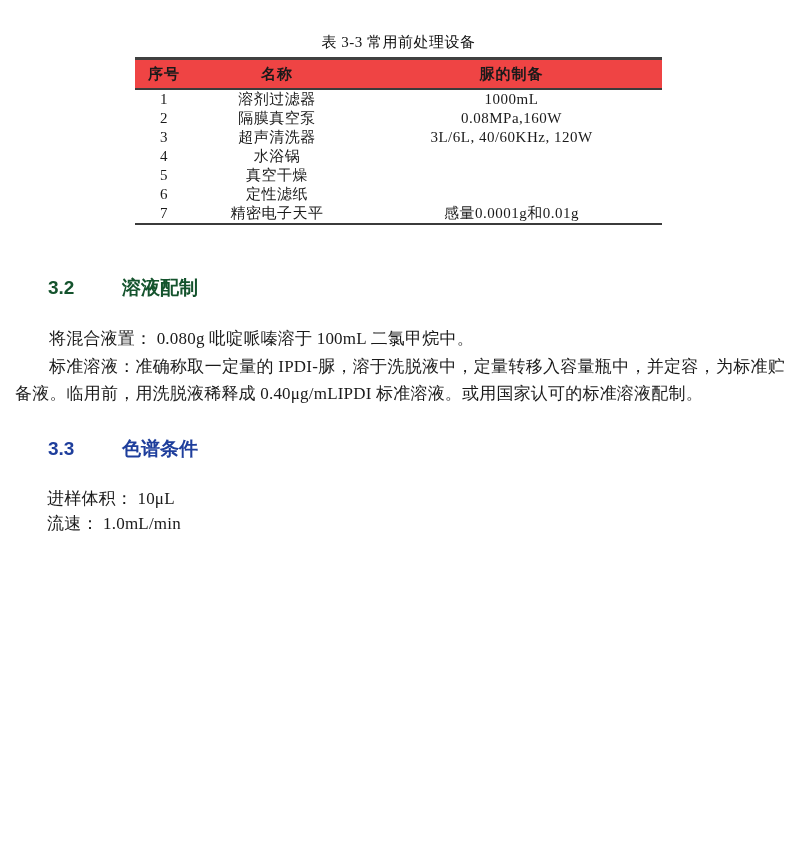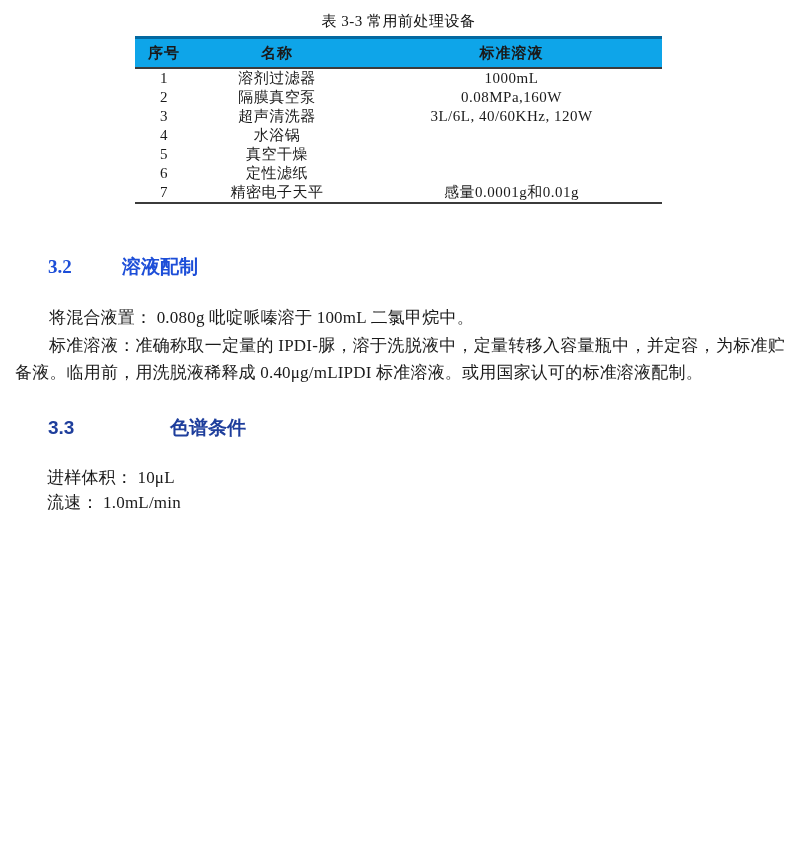--- a/index.html
+++ b/index.html
@@ -5,40 +5,40 @@
   * { margin: 0; padding: 0; box-sizing: border-box; }
   html, body {
     width: 800px; height: 863px;
     background: #ffffff;
     overflow: hidden;
     font-family: "Liberation Serif", "DejaVu Serif", serif;
     color: #1a1a1a;
   }
   .page {
     width: 800px; height: 863px;
-    padding: 12px 15px 0 15px;
+    padding: 33px 15px 0 15px;
   }
 
   
   .table-wrap { width: 527px; margin-left: 120px; }
   .table-caption {
     text-align: center;
     font-size: 15px;
     letter-spacing: 0.5px;
     margin-bottom: 5px;
     color: #111;
   }
   table.equip {
     width: 100%;
     border-collapse: collapse;
     table-layout: fixed;
   }
   table.equip thead tr {
-    background: #0ea5e9;
-    border-top: 3px solid #0369a1;
+    background: #ef4444;
+    border-top: 3px solid #404040;
     border-bottom: 2px solid #3b3b3b;
   }
   table.equip th {
     font-size: 15px;
     font-weight: bold;
     padding: 5px 0 4px 0;
     text-align: center;
     letter-spacing: 1px;
   }
   table.equip td {
@@ -94,21 +94,21 @@
     <table class="equip">
       <colgroup>
           <col class="c1">
           <col class="c2">
           <col class="c3">
         </colgroup>
       <thead>
         <tr>
           <th>序号</th>
           <th>名称</th>
-          <th>标准溶液</th>
+          <th>脲的制备</th>
         </tr>
       </thead>
       <tbody id="equip-body">
           <tr>
             <td>1</td>
             <td>溶剂过滤器</td>
             <td>1000mL</td>
           </tr>
           <tr>
             <td>2</td>
@@ -138,30 +138,30 @@
           <tr>
             <td>7</td>
             <td>精密电子天平</td>
             <td>感量0.0001g和0.01g</td>
           </tr>
         </tbody>
     </table>
   </div>
 
 
-  <div class="section-heading heading-32" style="color: #1d4ed8; font-family: Liberation Serif, serif;">
+  <div class="section-heading heading-32" style="color: #14532d;">
     <span class="sec-num">3.2</span>
     <span class="sec-title">溶液配制</span>
   </div>
   <div class="sec-body-32">
     <p class="para">将混合液置： 0.080g  吡啶哌嗪溶于 100mL 二氯甲烷中。</p>
     <p class="para">标准溶液：准确称取一定量的 IPDI-脲，溶于洗脱液中，定量转移入容量瓶中，并定容，为标准贮备液。临用前，用洗脱液稀释成  0.40μg/mLIPDI  标准溶液。或用国家认可的标准溶液配制。</p>
   </div>
 
-  <div class="section-heading heading-33" style="color: rgb(30, 62, 156); gap: 48px;">
+  <div class="section-heading heading-33" style="color: rgb(30, 62, 156);">
     <span class="sec-num">3.3</span>
     <span class="sec-title">色谱条件</span>
   </div>
   <div class="sec-body-33" id="conditions-list">
       <p class="cond-line">进样体积： 10μL</p>
       <p class="cond-line">流速： 1.0mL/min</p>
     </div>
 
 </div>
 

